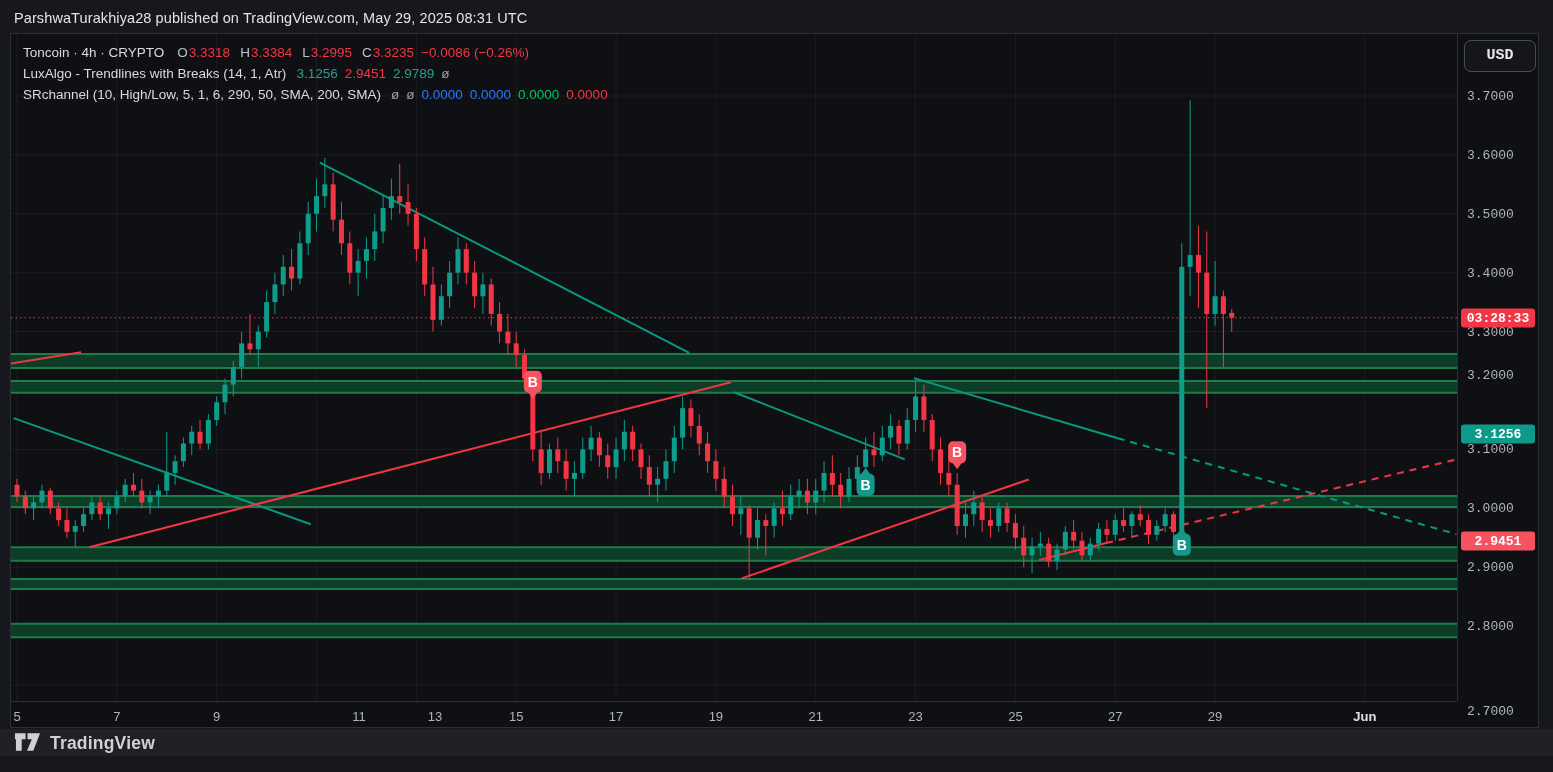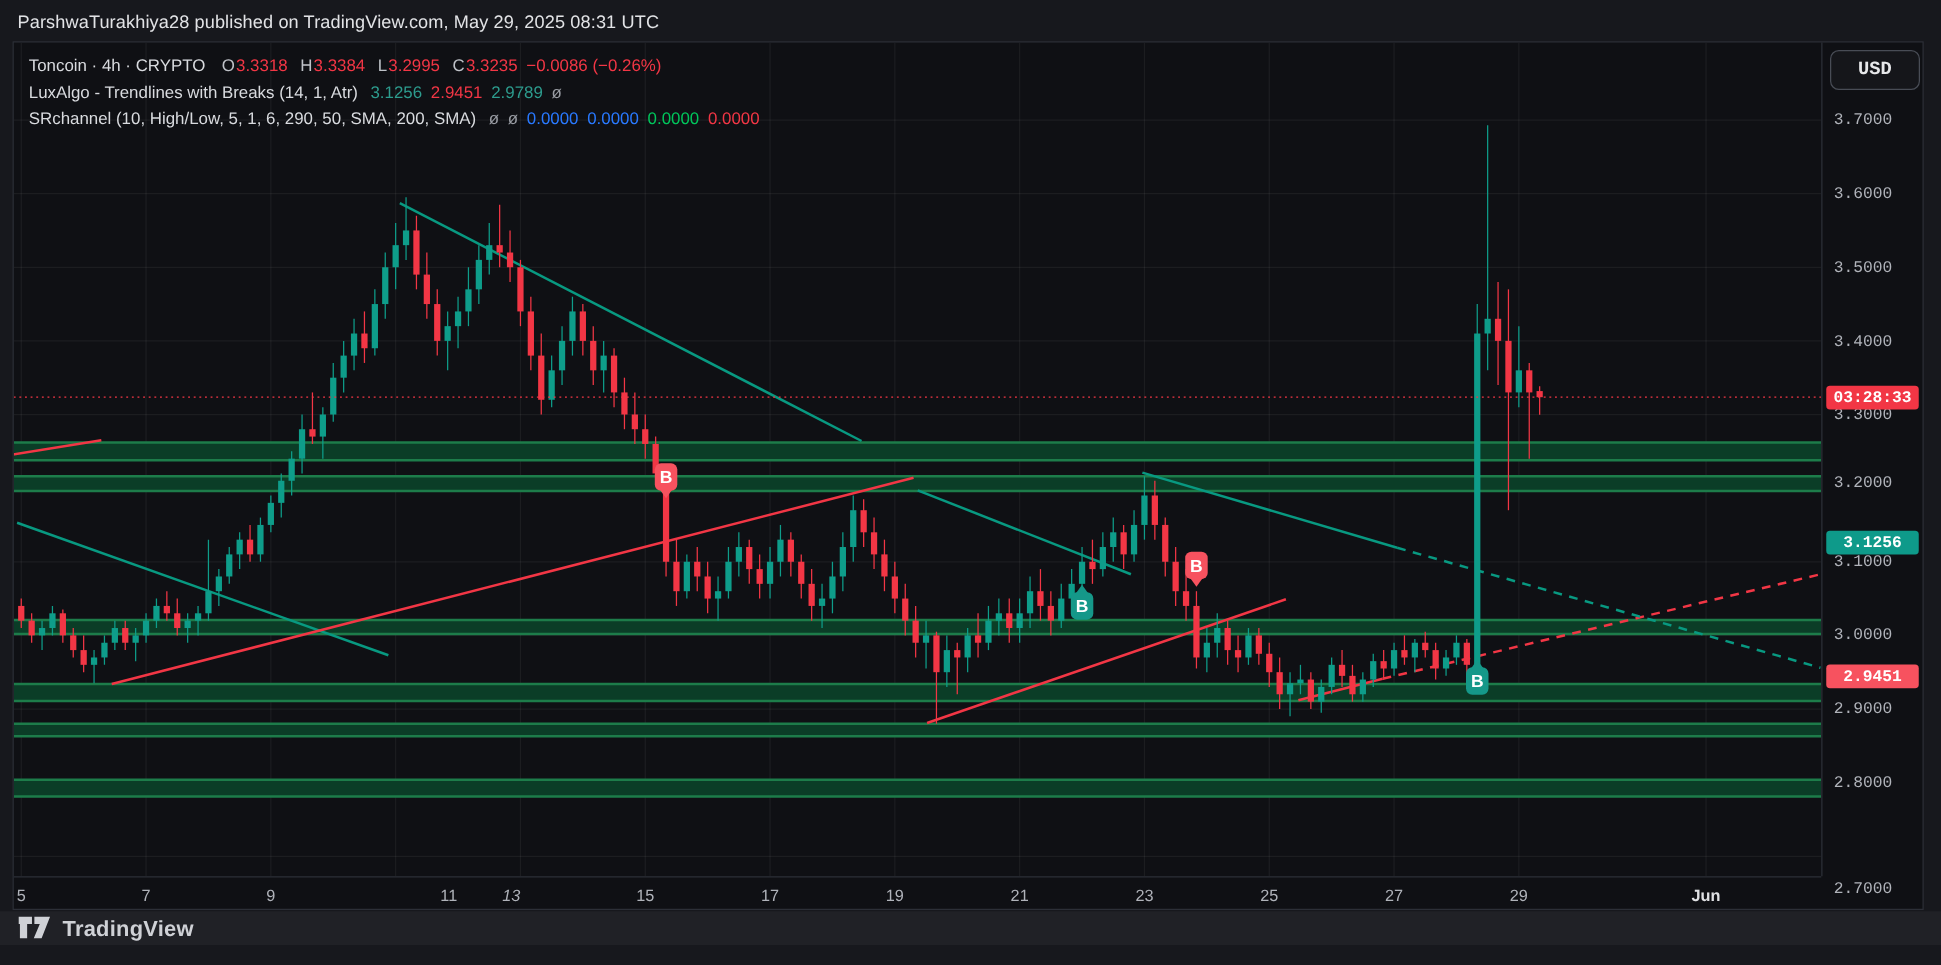--- a/index.html
+++ b/index.html
@@ -418,37 +418,37 @@
         </div>
     </div>
 
     <div class="paxis" id="paxis">
       <div class="usd">USD</div>
     <div class="ptick" style="top: 62px;">3.7000</div>
         <div class="ptick" style="top: 120.9px;">3.6000</div>
         <div class="ptick" style="top: 179.8px;">3.5000</div>
         <div class="ptick" style="top: 238.7px;">3.4000</div>
         <div class="ptick" style="top: 297.6px;">3.3000</div>
-        <div class="ptick" style="top: 352px;">3.2000</div>
+        <div class="ptick" style="top: 341px;">3.2000</div>
         <div class="ptick" style="top: 415.4px;">3.1000</div>
         <div class="ptick" style="top: 474.3px;">3.0000</div>
         <div class="ptick" style="top: 533.2px;">2.9000</div>
         <div class="ptick" style="top: 592.1px;">2.8000</div>
         <div class="ptick" style="top: 677px; text-align: center;">2.7000</div>
         <div class="pbadge" style="top: 283.759px; background: rgb(242, 54, 69);">03:28:33</div>
         <div class="pbadge" style="top: 400.322px; background: rgb(14, 154, 138);">3.1256</div>
         <div class="pbadge" style="top: 506.636px; background: rgb(247, 82, 95);">2.9451</div>
       </div>
 
     <div class="taxis" id="taxis">
         <div class="ttick" style="left: 6px;">5</div>
         <div class="ttick" style="left: 105.84px;">7</div>
         <div class="ttick" style="left: 205.68px;">9</div>
         <div class="ttick" style="left: 312px; margin-left: 36px;">11</div>
-        <div class="ttick" style="left: 398px; font-style: italic;">13</div>
+        <div class="ttick" style="left: 424px;">13</div>
         <div class="ttick" style="left: 505.2px;">15</div>
         <div class="ttick" style="left: 605.04px;">17</div>
         <div class="ttick" style="left: 704.88px;">19</div>
         <div class="ttick" style="left: 804.72px;">21</div>
         <div class="ttick" style="left: 904.56px;">23</div>
         <div class="ttick" style="left: 1004.4px;">25</div>
         <div class="ttick" style="left: 1104.24px;">27</div>
         <div class="ttick" style="left: 1204.08px;">29</div>
         <div class="ttick major" style="left: 1353.84px;">Jun</div>
       </div>

